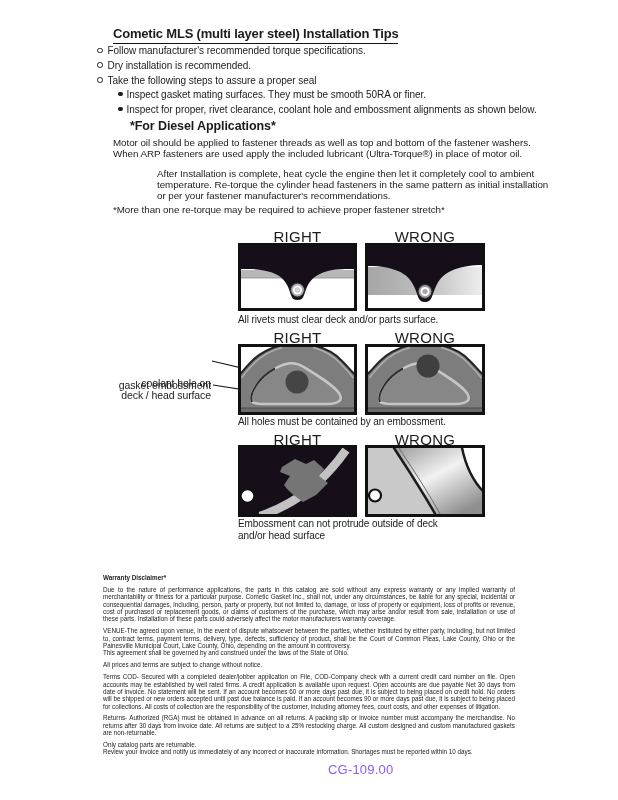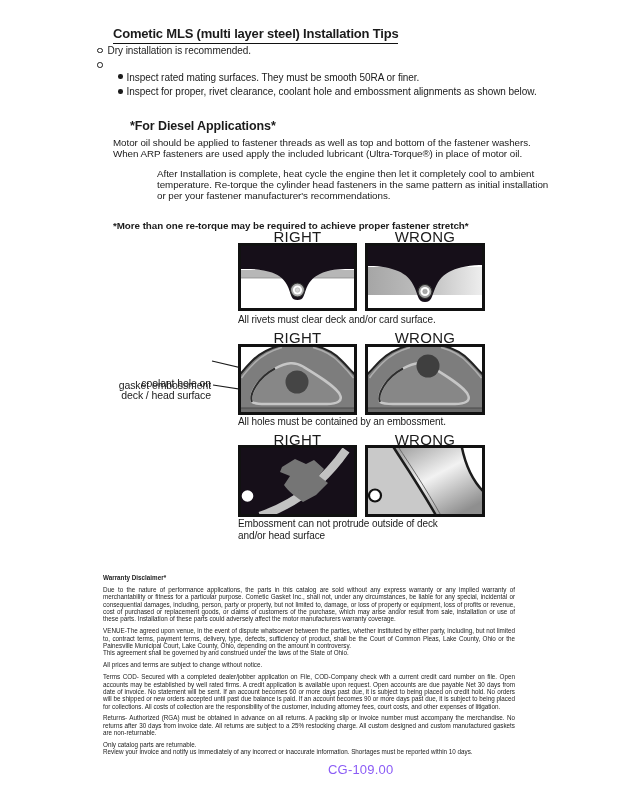--- a/index.html
+++ b/index.html
@@ -33,42 +33,47 @@
 
 <div class="page">
 
   <div class="abs" style="left:113px;top:24px;">
     <h1 class="title">Cometic MLS (multi layer steel) Installation Tips</h1>
   </div>
 
   <div class="abs bullets" style="left:97px;top:45px;width:480px;">
     <div class="bullet-row">
       <span class="marker-circle"></span>
-      <span>Dry installation is recommended.</span>
+      <span>Follow manufacturer's recommended torque specifications.</span>
     </div>
     <div class="bullet-row">
       <span class="marker-circle"></span>
+      <span>Dry installation is recommended.</span>
+    </div>
+    <div class="bullet-row">
+      <span class="marker-circle"></span>
+      <span>Take the following steps to assure a proper seal</span>
     </div>
     <div class="bullet-row sub">
       <span class="marker-dot"></span>
-      <span>Inspect rated mating surfaces.  They must be smooth 50RA or finer.</span>
+      <span>Inspect gasket mating surfaces.  They must be smooth 50RA or finer.</span>
     </div>
     <div class="bullet-row sub">
       <span class="marker-dot"></span>
       <span>Inspect for proper, rivet clearance, coolant hole and embossment alignments as shown below.</span>
     </div>
   </div>
 
   <div class="abs h2" style="left:130px;top:119px;">*For Diesel Applications*</div>
   <p class="abs para" style="left:113px;top:137px;width:480px;">Motor oil should be applied to fastener threads as well as top and bottom of the fastener washers.
 When ARP fasteners are used apply the included lubricant (Ultra-Torque®) in place of motor oil.</p>
   <p class="abs para" style="left:113px;top:168px;width:480px;margin-left:44px;">After Installation is complete, heat cycle the engine then let it completely cool to ambient
 temperature. Re-torque the cylinder head fasteners in the same pattern as initial installation
 or per your fastener manufacturer's recommendations.</p>
-  <p class="abs para" style="left:113px;top:220px;width:480px;font-weight:bold;">*More than one re-torque may be required to achieve proper fastener stretch*</p>
+  <p class="abs para" style="left:113px;top:204px;width:480px;">*More than one re-torque may be required to achieve proper fastener stretch*</p>
 
   <div class="abs dlabel" style="left:238px;top:228px;width:119px;">RIGHT</div>
   <div class="abs dlabel" style="left:365px;top:228px;width:120px;">WRONG</div>
 
   <div class="abs" style="left:238px;top:243px;">
     <svg width="119" height="68" viewBox="0 0 119 68">
       <rect x="0" y="0" width="119" height="68" fill="#ffffff"></rect>
       <rect x="1.5" y="27" width="116" height="8" fill="#b7b7b7"></rect>
       <line x1="1.5" y1="35" x2="117.5" y2="35" stroke="#8a8a8a" stroke-width="0.8"></line>
       <path d="M1.5,1.5 H117.5 V26 C104,25.5 92,26.5 85,29.5 C76,33.5 72,37 68.5,45 C65.5,52.5 66,57 59.5,57 C53,57 53.5,52.5 50.5,45 C47,36.5 42,32.5 34,29.5 C26,26.5 14,25.5 1.5,26 Z" fill="#160f19"></path>
@@ -92,21 +97,21 @@
       <rect x="1.5" y="24" width="117" height="28" fill="url(#deckGrad)"></rect>
       <rect x="1.5" y="52" width="117" height="14.5" fill="#ffffff"></rect>
       <path d="M1.5,1.5 H118.5 V22 C106,22 94,24 87,27.5 C78,31.5 74,36 70,45.5 C66.5,53.5 67,59 60,59 C53,59 53.5,53.5 50,45.5 C46,36 41,31.5 33,28 C25,24.5 13,22.5 1.5,23 Z" fill="#160f19"></path>
       <circle cx="60" cy="48.5" r="7" fill="#9f9f9f" stroke="#2b2b2b" stroke-width="1.2"></circle>
       <circle cx="60" cy="48.5" r="4.6" fill="#ffffff"></circle>
       <circle cx="60" cy="48.5" r="2.3" fill="#a8a8a8" stroke="#8a8a8a" stroke-width="0.5"></circle>
       <rect x="1.5" y="1.5" width="117" height="65" fill="none" stroke="#111111" stroke-width="3"></rect>
     </svg>
   </div>
 
-  <div class="abs caption" style="left:238px;top:314px;">All rivets must clear deck and/or card surface.</div>
+  <div class="abs caption" style="left:238px;top:314px;">All rivets must clear deck and/or parts surface.</div>
 
   <div class="abs dlabel" style="left:238px;top:329px;width:119px;">RIGHT</div>
   <div class="abs dlabel" style="left:365px;top:329px;width:120px;">WRONG</div>
 
   <div class="abs ann" style="right:407px;top:346px;width:110px;margin-top:32px;">coolant hole on
 deck / head surface</div>
   <div class="abs ann" style="right:407px;top:380px;width:110px;">gasket embossment</div>
 
   <div class="abs" style="left:110px;top:340px;">
     <svg width="200" height="70" viewBox="0 0 200 70">

